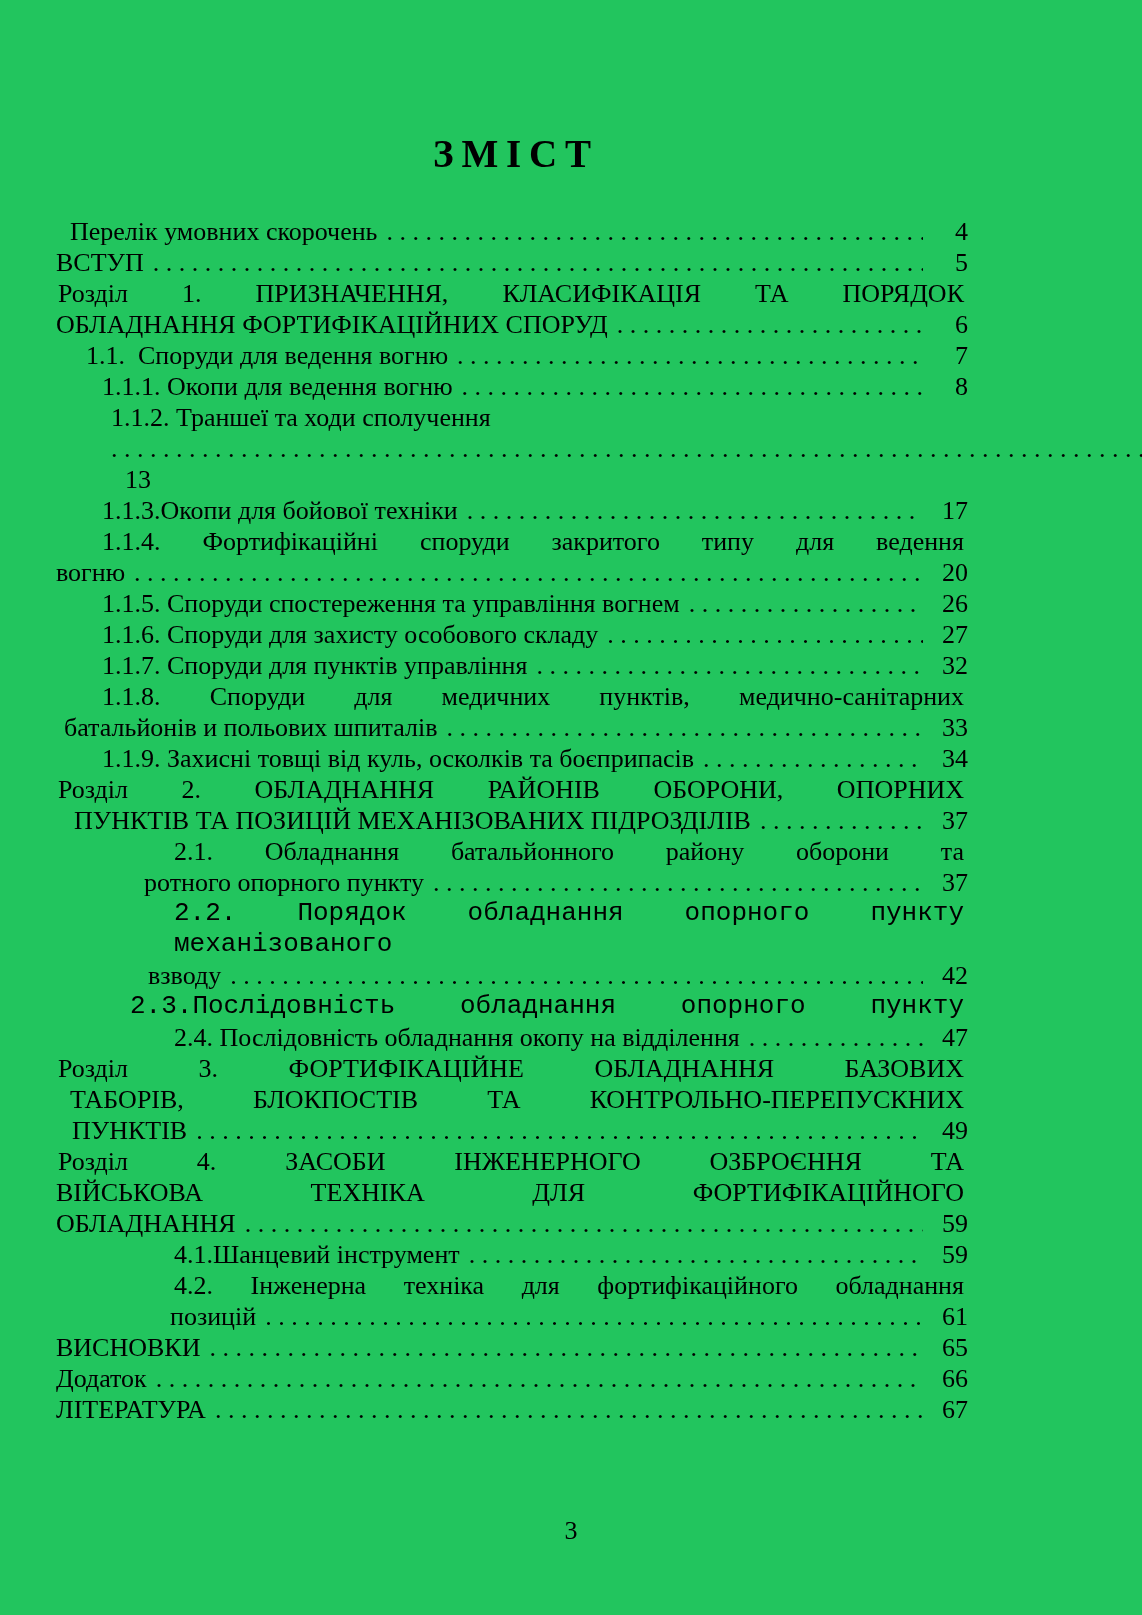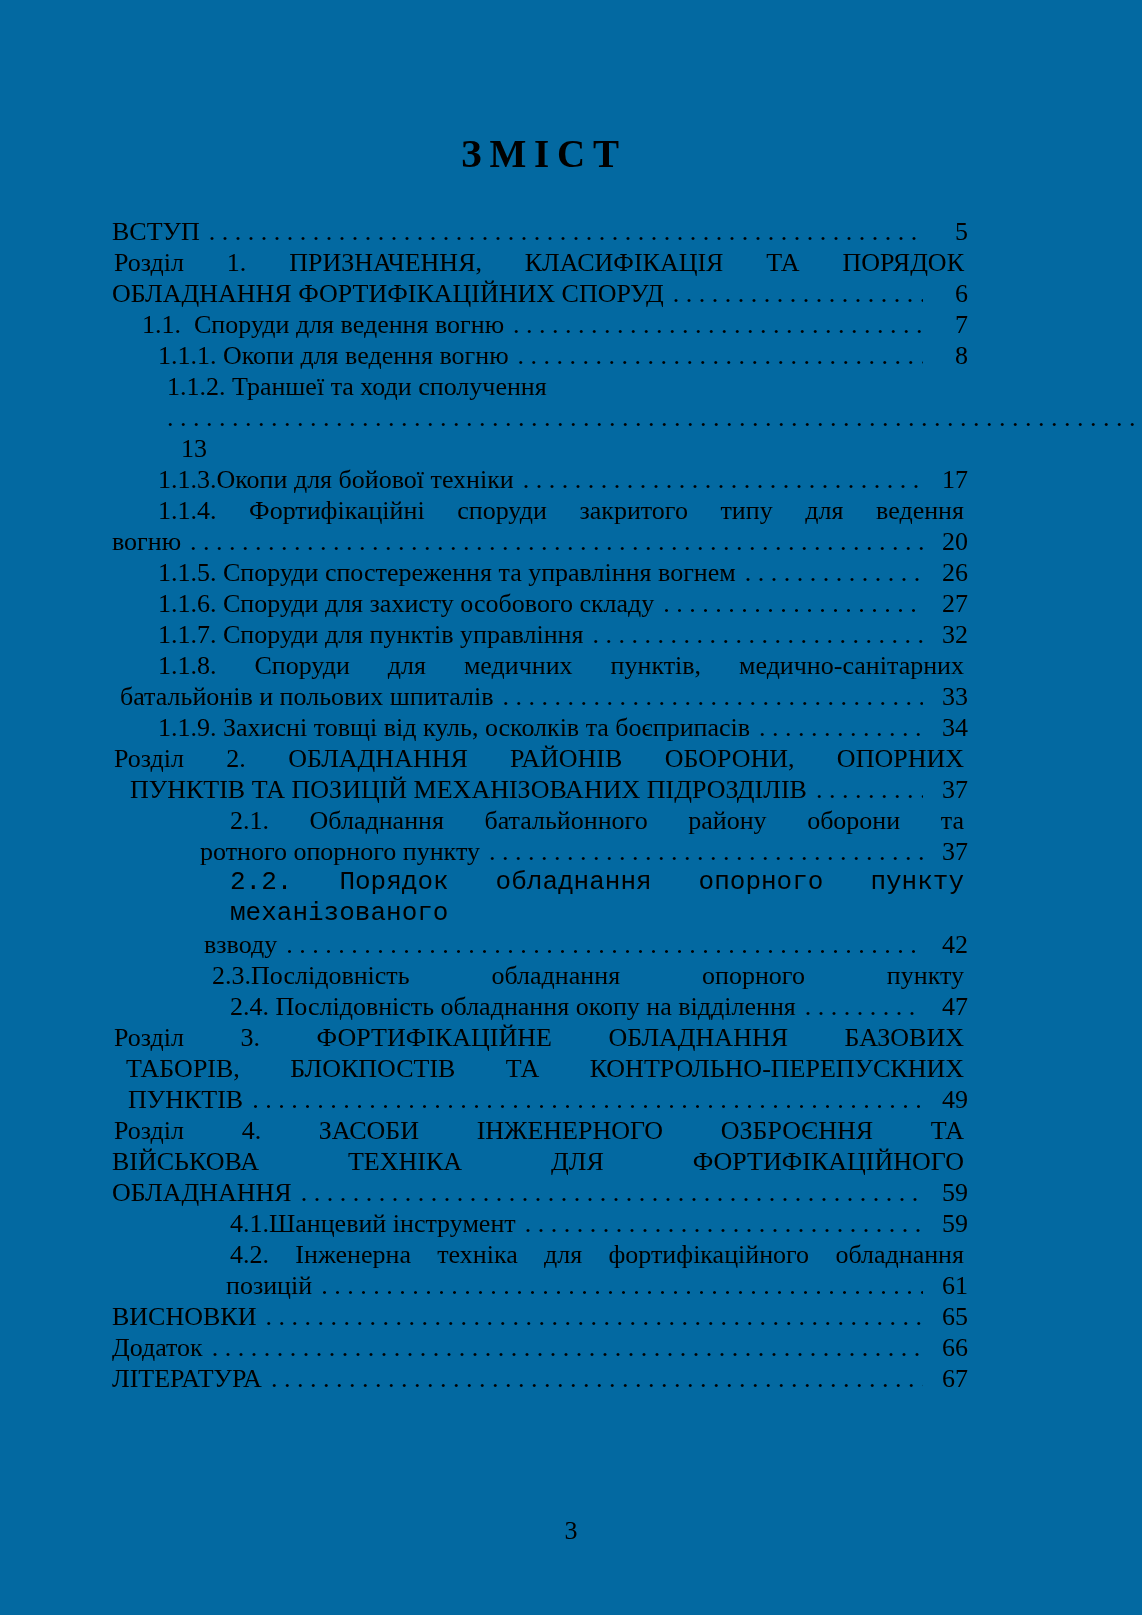--- a/index.html
+++ b/index.html
@@ -1,25 +1,25 @@
 <!DOCTYPE html>
 <html><head>
 <meta charset="utf-8">
 <style>
   html,body { margin:0; padding:0; background:#ffffff; }
   .page {
     position: relative;
     width: 1142px;
     height: 1615px;
-    background: #0369a1;
+    background: #22c55e;
     color: #000000;
     font-family: "Liberation Serif", "DejaVu Serif", serif;
     font-size: 26px;
     box-sizing: border-box;
-    padding: 132px 174px 0 112px;
+    padding: 132px 174px 0 56px;
     overflow: hidden;
   }
   .title {
     text-align: center;
     font-weight: bold;
     font-size: 39px;
     line-height: 44px;
     letter-spacing: 0.2em;
     margin-right: -0.2em; 
   }
@@ -57,20 +57,27 @@
     text-align: center;
   }
 </style>
 </head>
 <body>
 
 <div class="page">
   <div class="title">ЗМІСТ</div>
   <div class="toc">
       <div class="entry">
+        <div class="lline" style="margin-left: 14px;">
+          <span class="lt">Перелік умовних скорочень</span>
+          <span class="dots"></span>
+          <span class="pg">4</span>
+        </div>
+      </div>
+      <div class="entry">
         <div class="lline" style="margin-left: 0px;">
           <span class="lt">ВСТУП</span>
           <span class="dots"></span>
           <span class="pg">5</span>
         </div>
       </div>
       <div class="entry">
         <div class="jline" style="margin-left: 2px;">Розділ 1. ПРИЗНАЧЕННЯ, КЛАСИФІКАЦІЯ ТА ПОРЯДОК</div>
         <div class="lline" style="margin-left: 0px;">
           <span class="lt">ОБЛАДНАННЯ ФОРТИФІКАЦІЙНИХ СПОРУД</span>
@@ -168,21 +175,21 @@
       </div>
       <div class="entry">
         <div class="jline" style="margin-left: 118px; font-family: Liberation Mono, monospace;">2.2. Порядок обладнання опорного пункту механізованого</div>
         <div class="lline" style="margin-left: 92px;">
           <span class="lt">взводу</span>
           <span class="dots"></span>
           <span class="pg">42</span>
         </div>
       </div>
       <div class="entry">
-        <div class="jline" style="margin-left: 100px;">2.3.Послідовність обладнання опорного пункту</div>
+        <div class="jline" style="margin-left: 74px; font-family: Liberation Mono, monospace;">2.3.Послідовність обладнання опорного пункту</div>
       </div>
       <div class="entry">
         <div class="lline" style="margin-left: 118px;">
           <span class="lt">2.4. Послідовність обладнання окопу на відділення</span>
           <span class="dots"></span>
           <span class="pg">47</span>
         </div>
       </div>
       <div class="entry">
         <div class="jline" style="margin-left: 2px;">Розділ 3. ФОРТИФІКАЦІЙНЕ ОБЛАДНАННЯ БАЗОВИХ</div>

